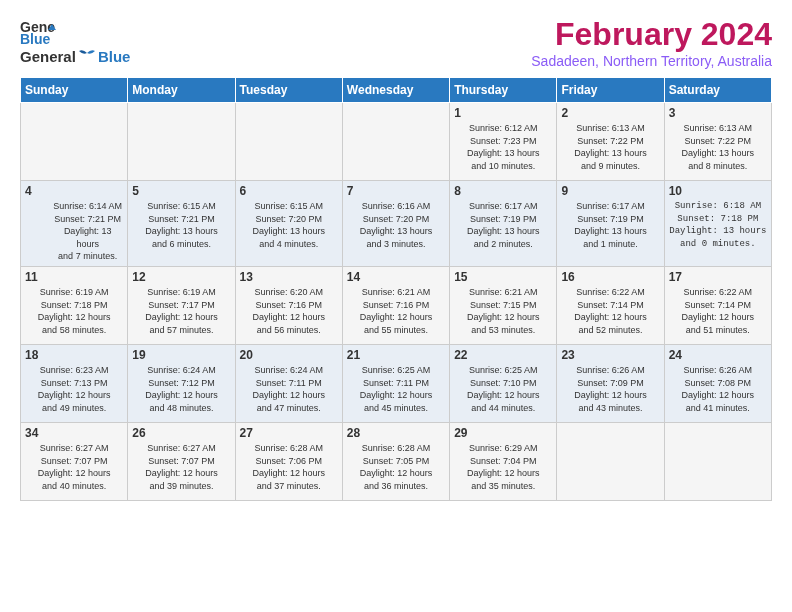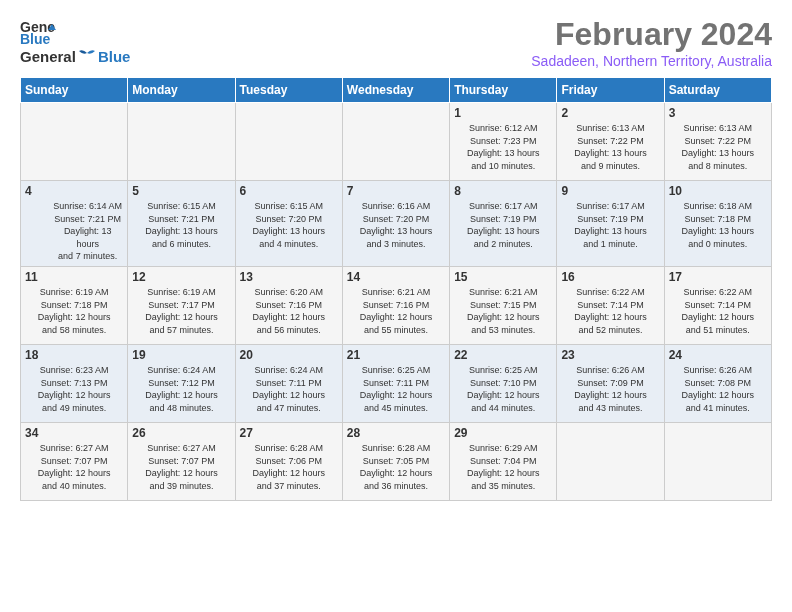--- a/index.html
+++ b/index.html
@@ -25,21 +25,21 @@
       display: flex;
       flex-direction: column;
       align-items: flex-start;
     }
     .title-section {
       text-align: right;
     }
     .month-year {
       font-size: 32px;
       font-weight: bold;
-      color: #737373;
+      color: #be185d;
     }
     .location {
       font-size: 14px;
       color: #8b5cf6;
     }
     table {
       width: 100%;
       border-collapse: collapse;
       table-layout: fixed;
     }
@@ -190,21 +190,21 @@
           </td>
           <td>
             <div class="day-number">9</div>
             <div class="cell-content" style="white-space: pre-line;">Sunrise: 6:17 AM
 Sunset: 7:19 PM
 Daylight: 13 hours
 and 1 minute.</div>
           </td>
           <td>
             <div class="day-number">10</div>
-            <div class="cell-content" style="white-space: pre-line;">Sunrise: 6:18 AM
+            <div class="cell-content" style="white-space: pre-line; font-family: Liberation Mono, monospace;">Sunrise: 6:18 AM
 Sunset: 7:18 PM
 Daylight: 13 hours
 and 0 minutes.</div>
           </td>
         </tr>
         <tr>
           <td>
             <div class="day-number">11</div>
             <div class="cell-content" style="white-space: pre-line;">Sunrise: 6:19 AM
 Sunset: 7:18 PM

